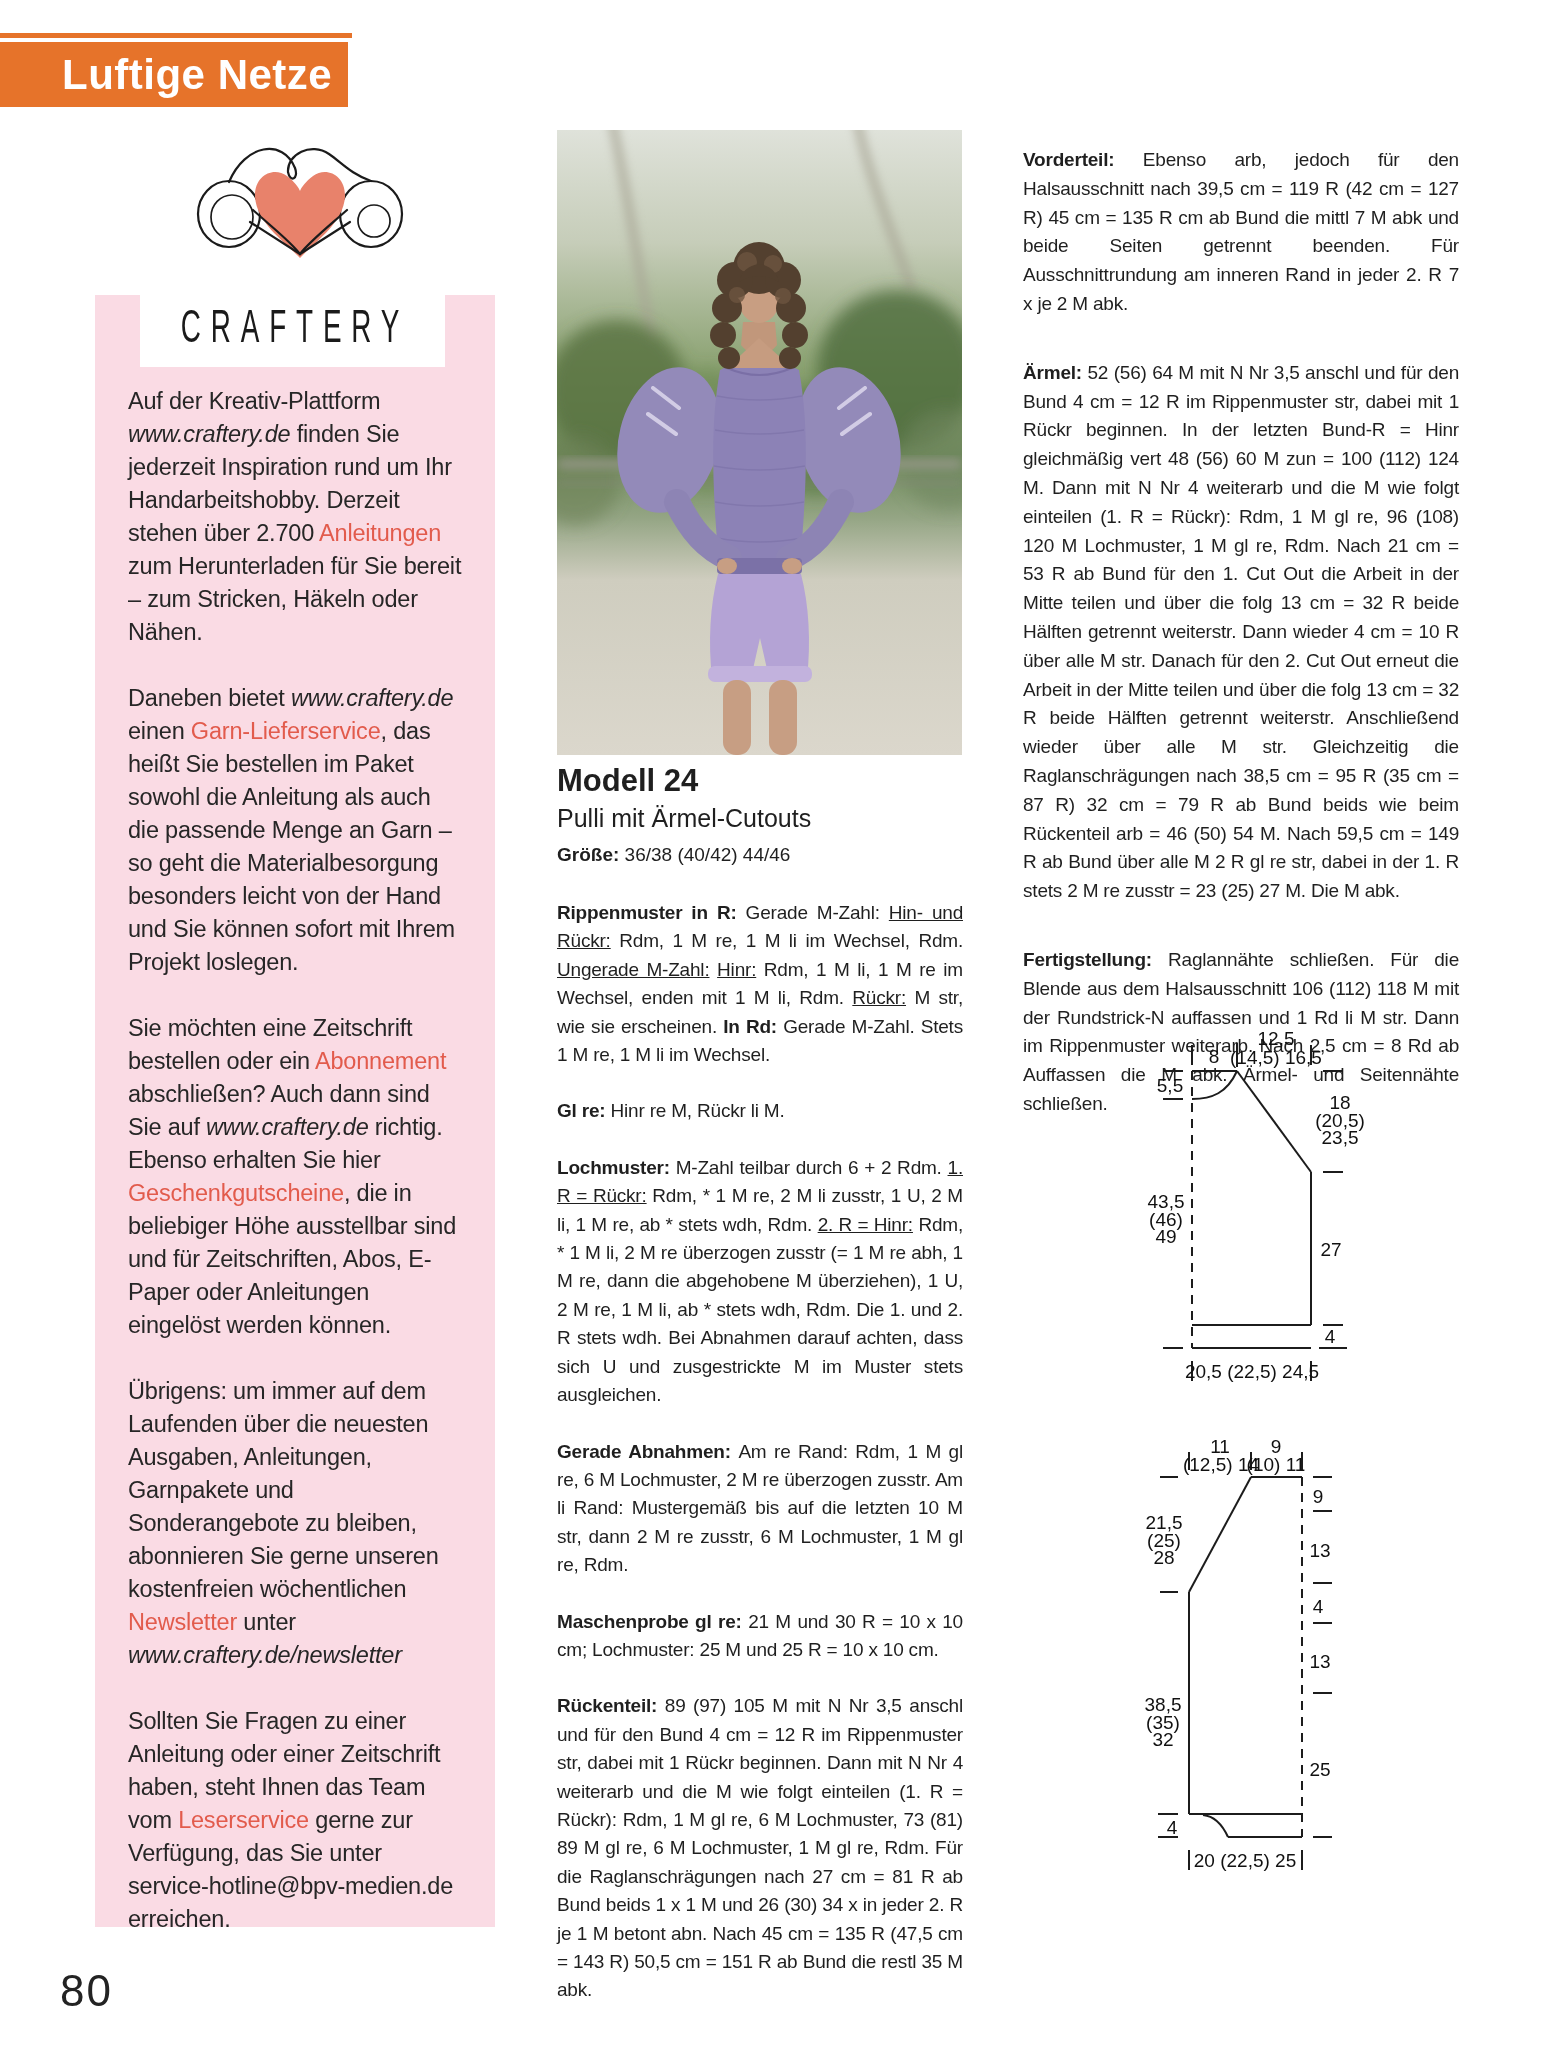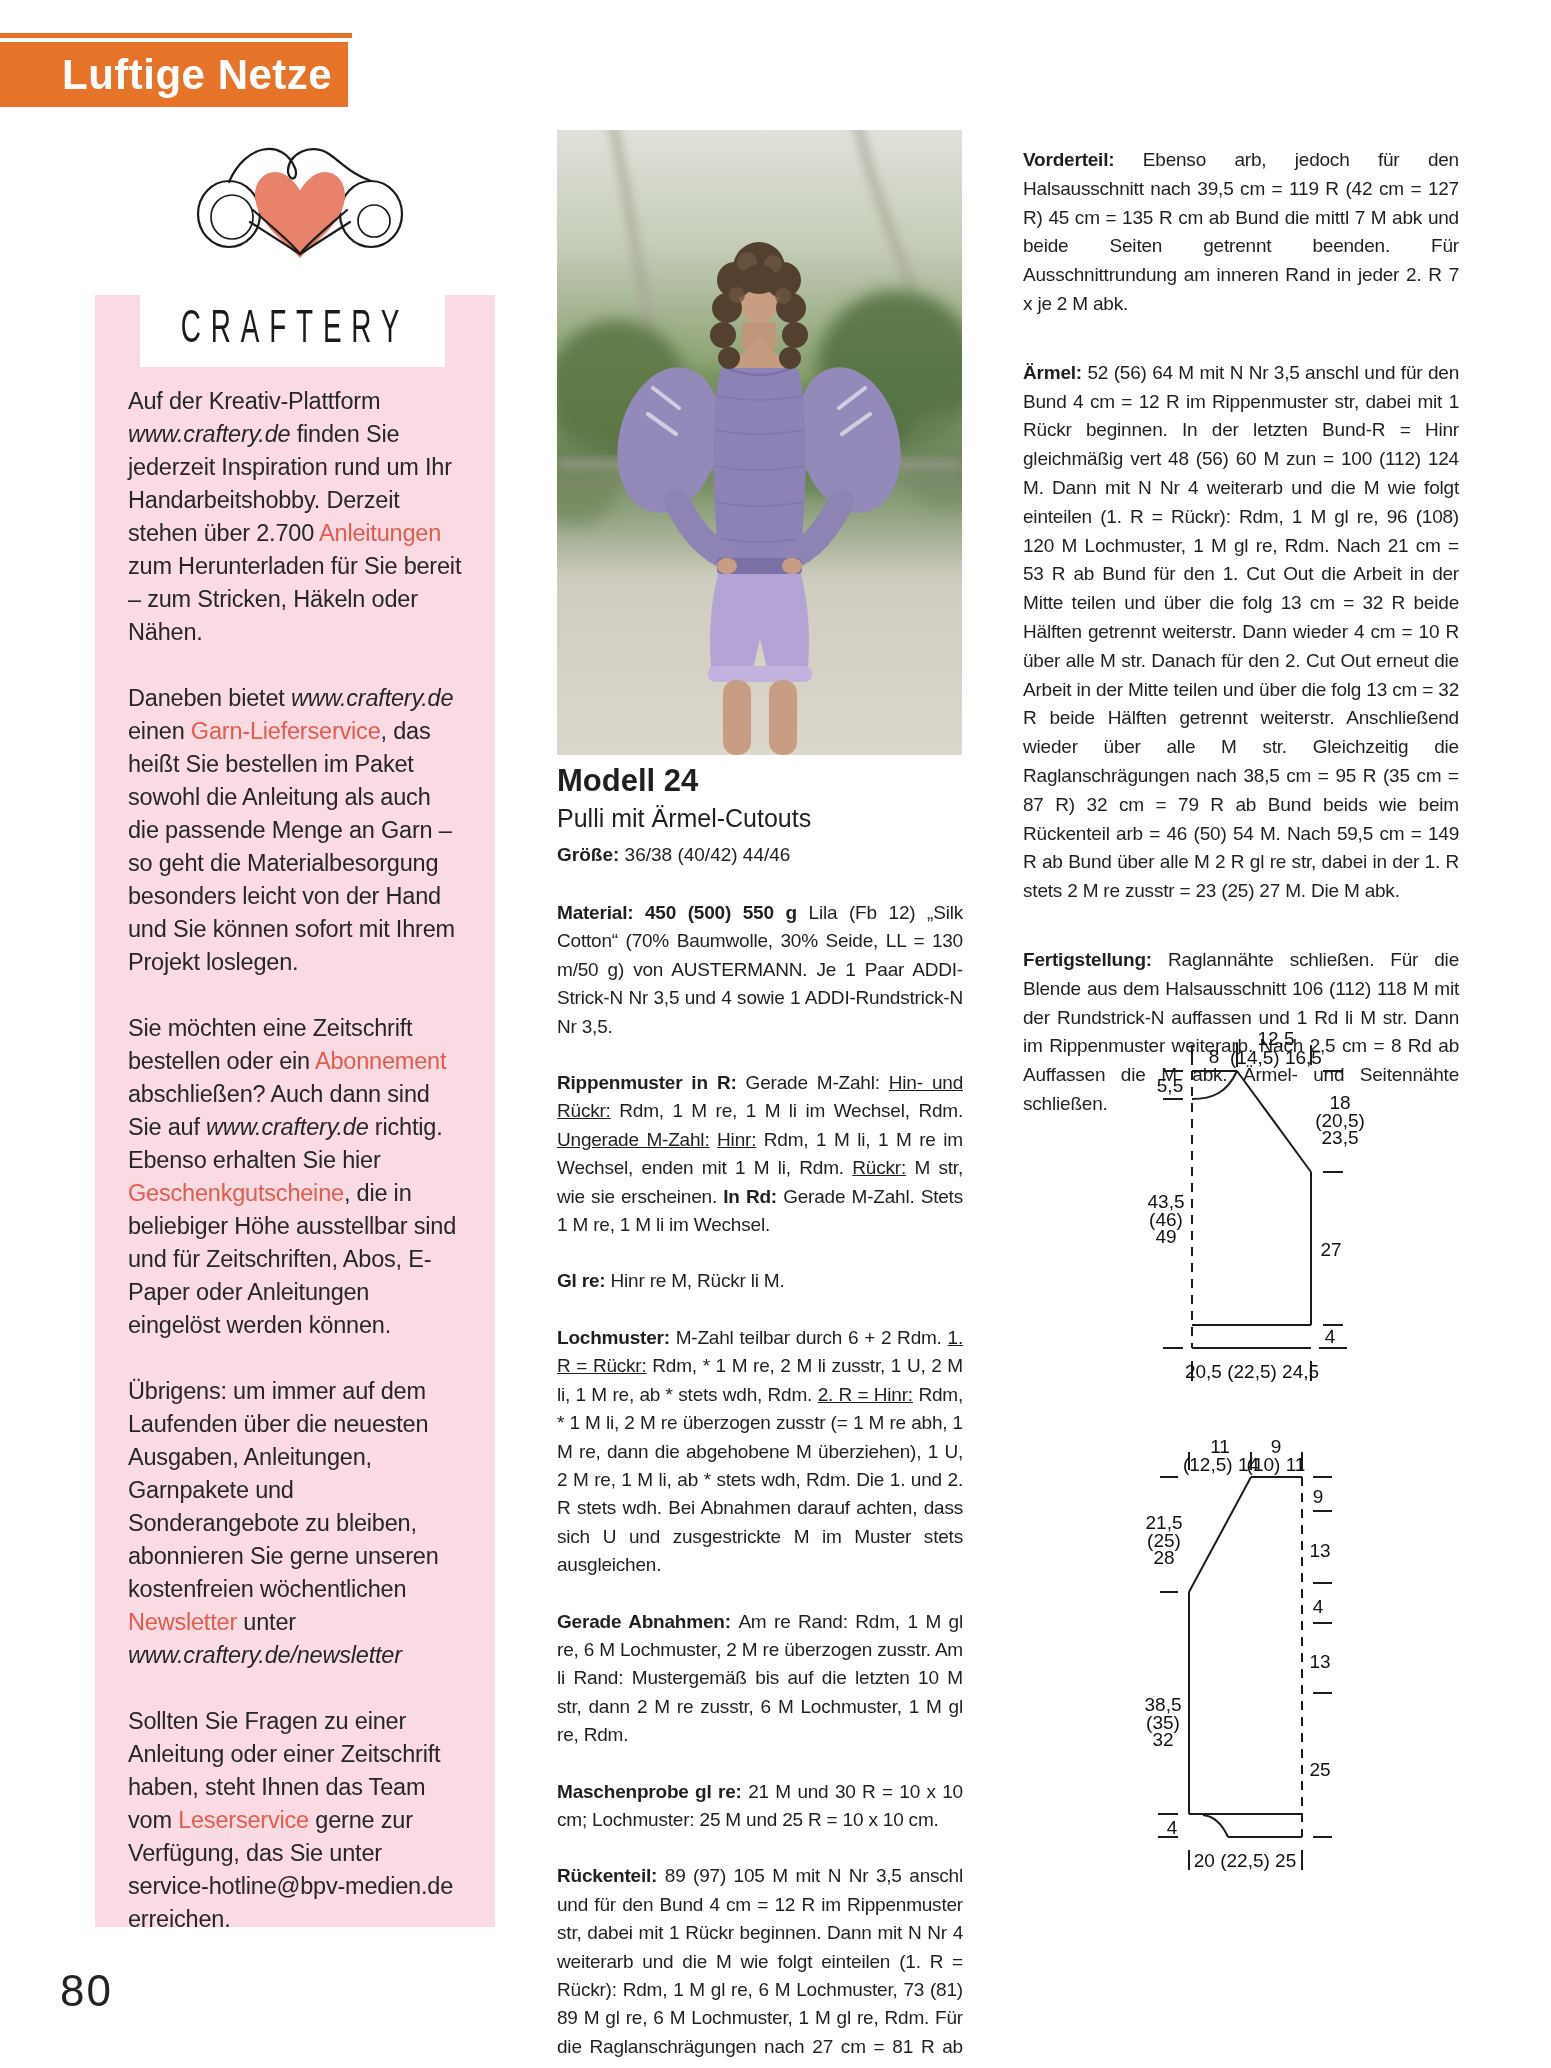--- a/index.html
+++ b/index.html
@@ -178,21 +178,20 @@
         <ellipse cx="235" cy="436" rx="10" ry="8" fill="#c79e83"></ellipse>
       </g>
     </svg>
   </div>
 
   <div class="model-title">Modell 24</div>
   <div class="model-subtitle">Pulli mit Ärmel-Cutouts</div>
   <div class="model-size"><span class="b">Größe: </span><span>36/38 (40/42) 44/46</span></div>
 
   <div class="midcol">
-    <p><span class="b">Material: 450 (500) 550 g </span><span>Lila (Fb 12) „Silk Cotton“ (70% Baumwolle, 30% Seide, LL = 130 m/50 g) von AUSTERMANN. Je 1 Paar ADDI-Strick-N Nr 3,5 und 4 sowie 1 ADDI-Rundstrick-N Nr 3,5.</span></p>
     <p><span class="b">Rippenmuster in R: </span><span>Gerade M-Zahl: </span><span class="u">Hin- und Rückr:</span><span> Rdm, 1 M re, 1 M li im Wechsel, Rdm. </span><span class="u">Ungerade M-Zahl:</span><span> </span><span class="u">Hinr:</span><span> Rdm, 1 M li, 1 M re im Wechsel, enden mit 1 M li, Rdm. </span><span class="u">Rückr:</span><span> M str, wie sie erscheinen. </span><span class="b">In Rd:</span><span> Gerade M-Zahl. Stets 1 M re, 1 M li im Wechsel.</span></p>
     <p><span class="b">Gl re: </span><span>Hinr re M, Rückr li M.</span></p>
     <p><span class="b">Lochmuster: </span><span>M-Zahl teilbar durch 6 + 2 Rdm. </span><span class="u">1. R = Rückr:</span><span> Rdm, * 1 M re, 2 M li zusstr, 1 U, 2 M li, 1 M re, ab * stets wdh, Rdm. </span><span class="u">2. R = Hinr:</span><span> Rdm, * 1 M li, 2 M re überzogen zusstr (= 1 M re abh, 1 M re, dann die abgehobene M überziehen), 1 U, 2 M re, 1 M li, ab * stets wdh, Rdm. Die 1. und 2. R stets wdh. Bei Abnahmen darauf achten, dass sich U und zusgestrickte M im Muster stets ausgleichen.</span></p>
     <p><span class="b">Gerade Abnahmen: </span><span>Am re Rand: Rdm, 1 M gl re, 6 M Lochmuster, 2 M re überzogen zusstr. Am li Rand: Mustergemäß bis auf die letzten 10 M str, dann 2 M re zusstr, 6 M Lochmuster, 1 M gl re, Rdm.</span></p>
     <p><span class="b">Maschenprobe gl re: </span><span>21 M und 30 R = 10 x 10 cm; Lochmuster: 25 M und 25 R = 10 x 10 cm.</span></p>
     <p><span class="b">Rückenteil: </span><span>89 (97) 105 M mit N Nr 3,5 anschl und für den Bund 4 cm = 12 R im Rippenmuster str, dabei mit 1 Rückr beginnen. Dann mit N Nr 4 weiterarb und die M wie folgt einteilen (1. R = Rückr): Rdm, 1 M gl re, 6 M Lochmuster, 73 (81) 89 M gl re, 6 M Lochmuster, 1 M gl re, Rdm. Für die Raglanschrägungen nach 27 cm = 81 R ab Bund beids 1 x 1 M und 26 (30) 34 x in jeder 2. R je 1 M betont abn. Nach 45 cm = 135 R (47,5 cm = 143 R) 50,5 cm = 151 R ab Bund die restl 35 M abk.</span></p>
   </div>
 
   <div class="rightcol">
     <p><span class="b">Vorderteil: </span><span>Ebenso arb, jedoch für den Halsausschnitt nach 39,5 cm = 119 R (42 cm = 127 R) 45 cm = 135 R cm ab Bund die mittl 7 M abk und beide Seiten getrennt beenden. Für Ausschnittrundung am inneren Rand in jeder 2. R 7 x je 2 M abk.</span></p>

